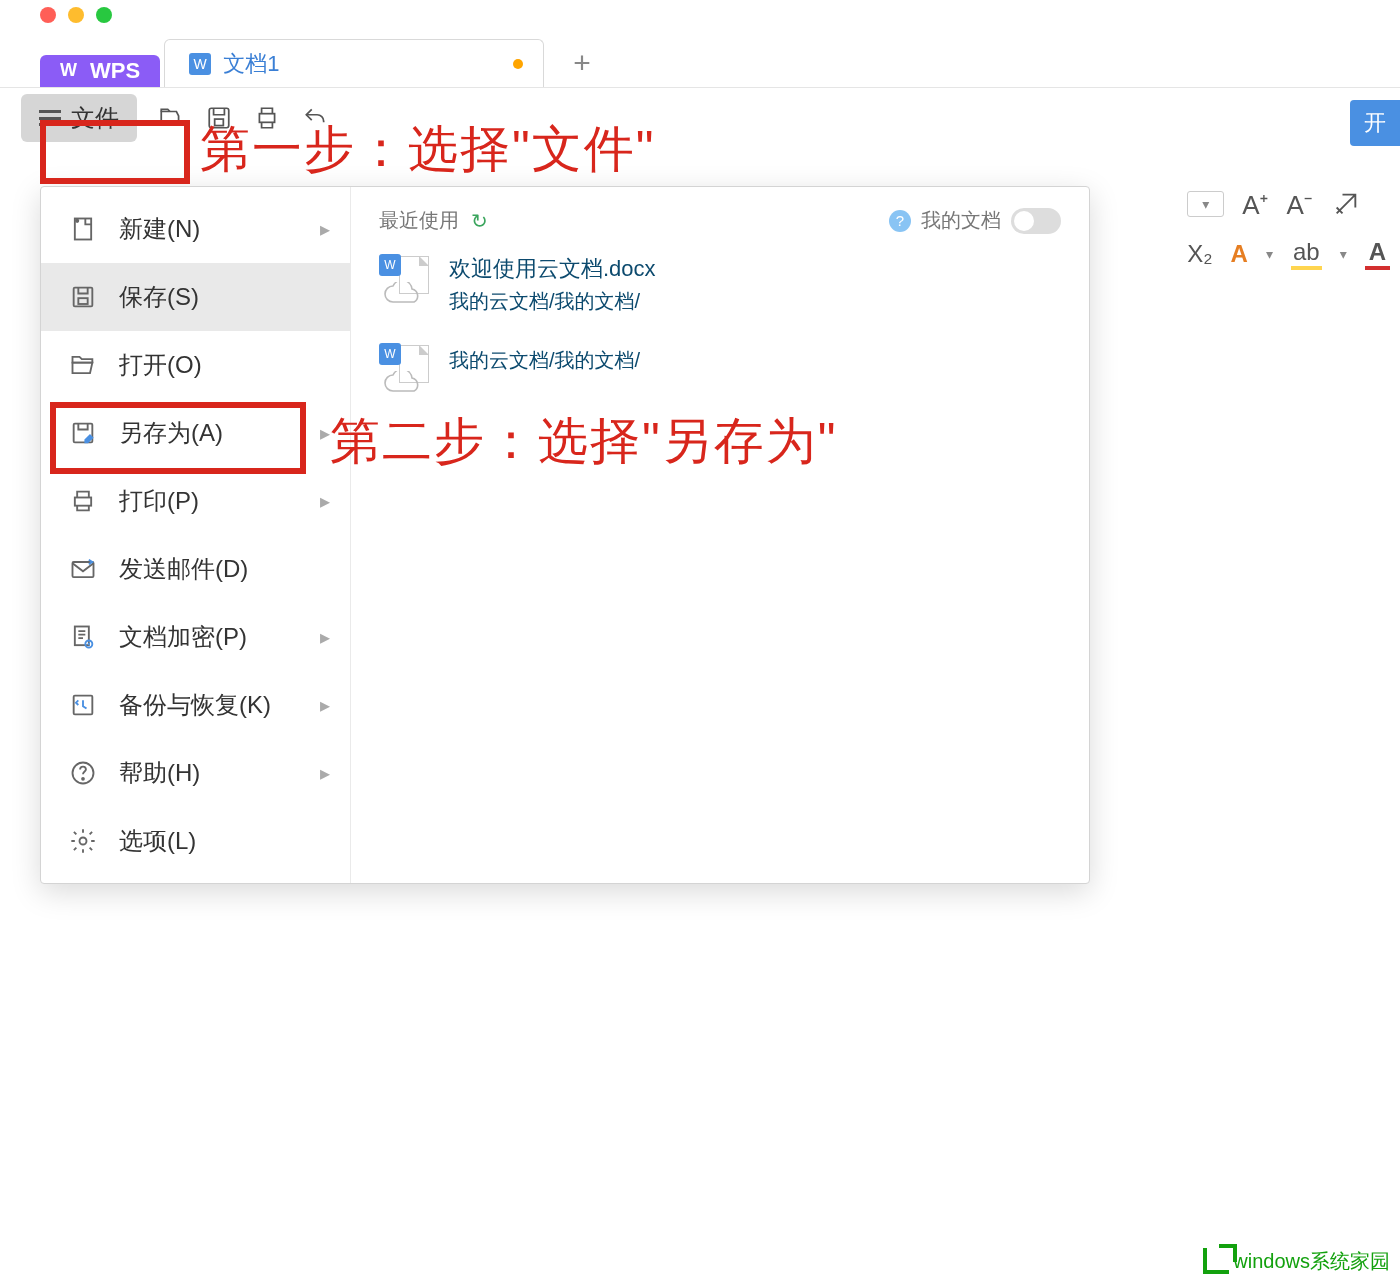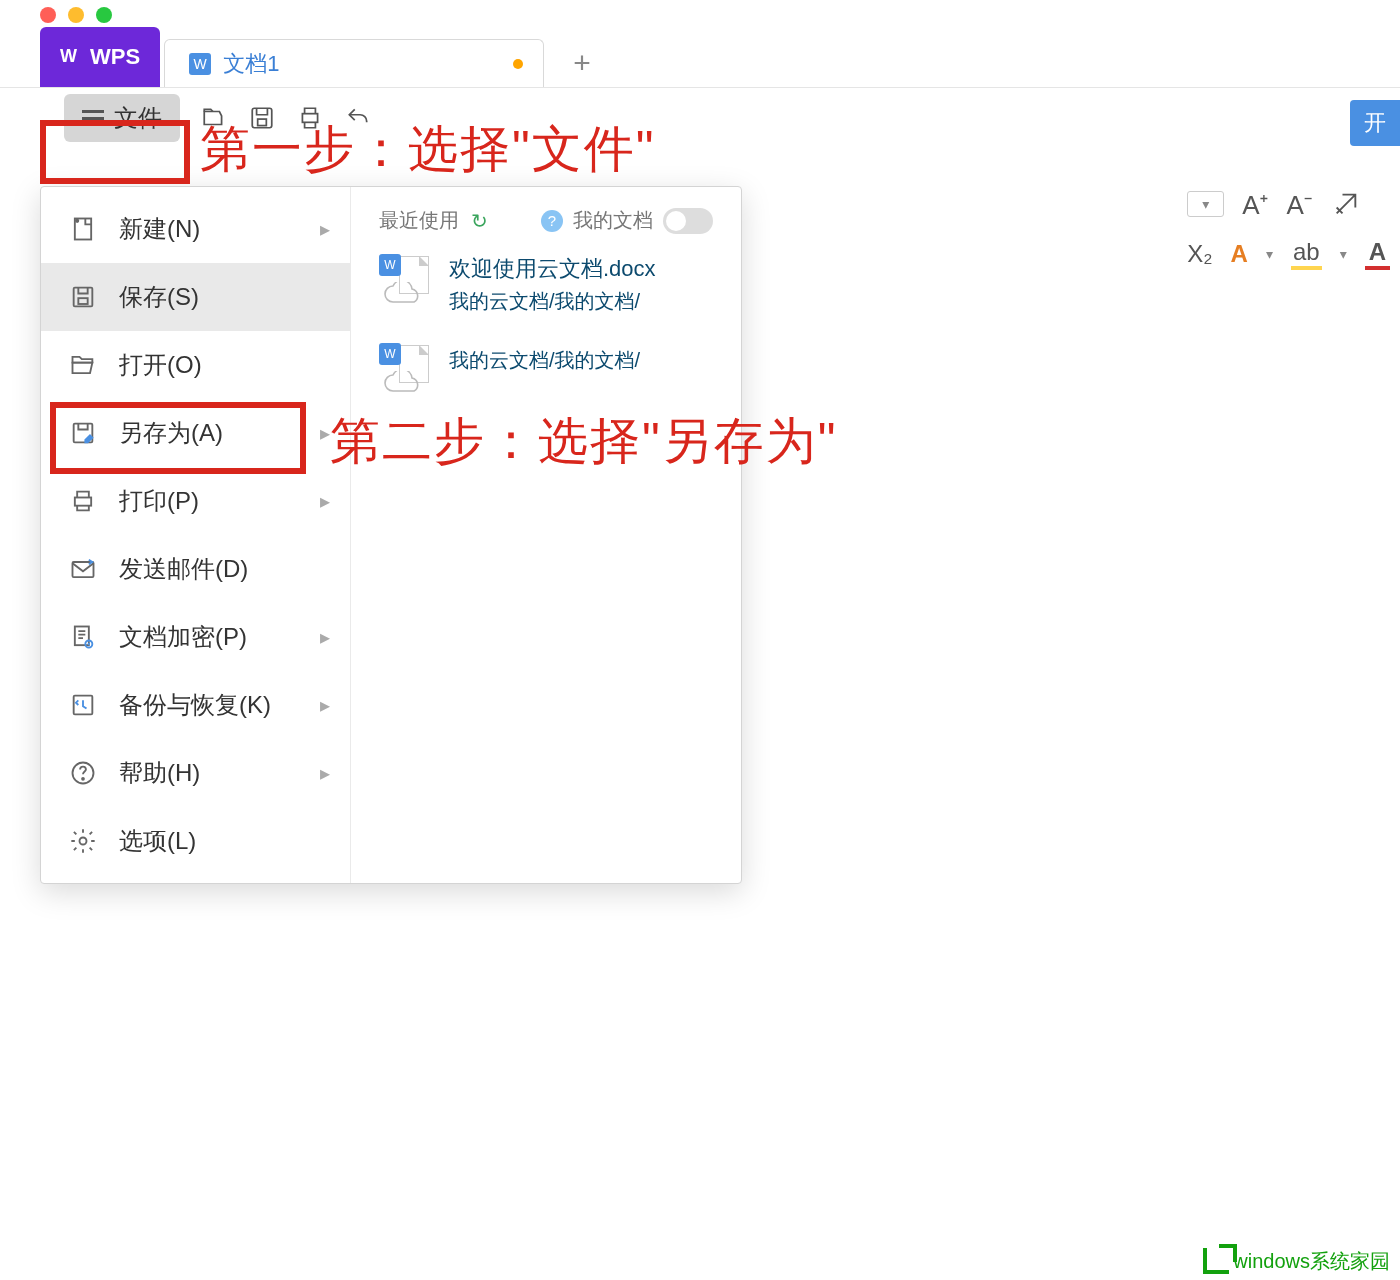--- a/index.html
+++ b/index.html
@@ -31,23 +31,23 @@
 
   .tabstrip {
     height: 58px;
     display: flex;
     align-items: flex-end;
     padding-left: 40px;
     gap: 0;
     border-bottom: 1px solid #e5e5e5;
   }
   .wps-tab {
-    background:#6d28d9;
+    background:#8b5cf6;
     color:#fff;
-    height:60px;
+    height:32px;
     display:flex;
     align-items:center;
     padding:0 20px;
     font-size:22px;
     font-weight:600;
     border-radius:6px 6px 0 0;
     gap:8px;
   }
   .wps-logo {
     display:inline-block;
@@ -88,21 +88,21 @@
   }
   .add-tab{
     width:48px;height:48px;display:flex;align-items:center;justify-content:center;
     font-size:30px;color:#888;margin-left:14px;cursor:pointer;
   }
 
   .toolbar{
     height:60px;
     display:flex;
     align-items:center;
-    padding-left:64px;
+    padding-left:21px;
     gap:20px;
     position:relative;
   }
   .file-btn{
     display:flex;align-items:center;gap:10px;
     background:#d6d6d6;
     padding:8px 18px;
     border-radius:6px;
     font-size:24px;
     color:#333;
@@ -136,21 +136,21 @@
     border:1px solid #ccc;padding:4px 14px;display:flex;align-items:center;gap:8px;
     border-radius:3px;
   }
   .chev{font-size:14px;color:#888;}
   .icon-box{width:30px;height:30px;display:flex;align-items:center;justify-content:center;}
 
   
   .filemenu{
     position:absolute;
     left:40px;top:186px;
-    width:702px;
+    width:1050px;
     background:#fff;
     border:1px solid #d4d4d4;
     box-shadow:0 8px 30px rgba(0,0,0,0.15);
     border-radius:4px;
     display:flex;
     z-index:10;
   }
   .fm-left{
     width:310px;
     border-right:1px solid #eaeaea;

